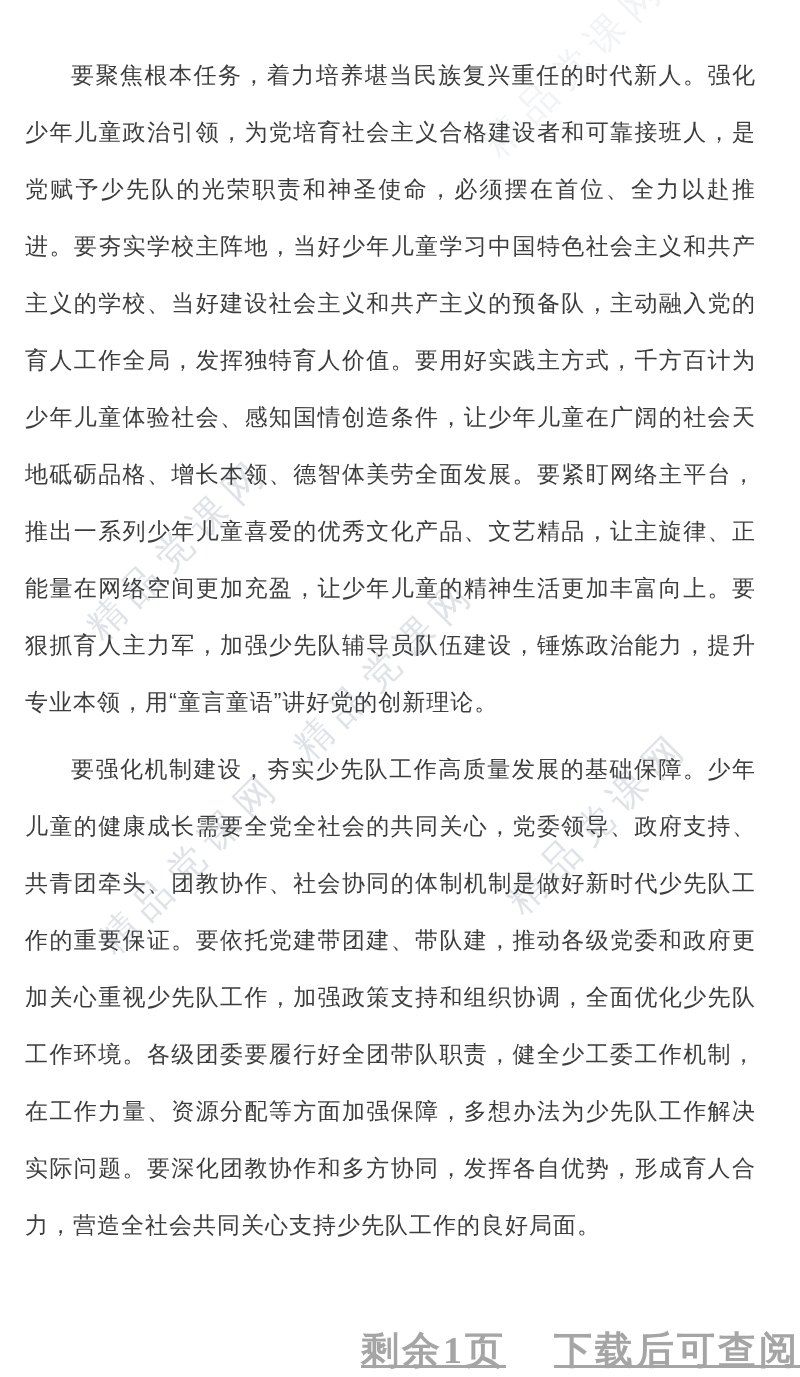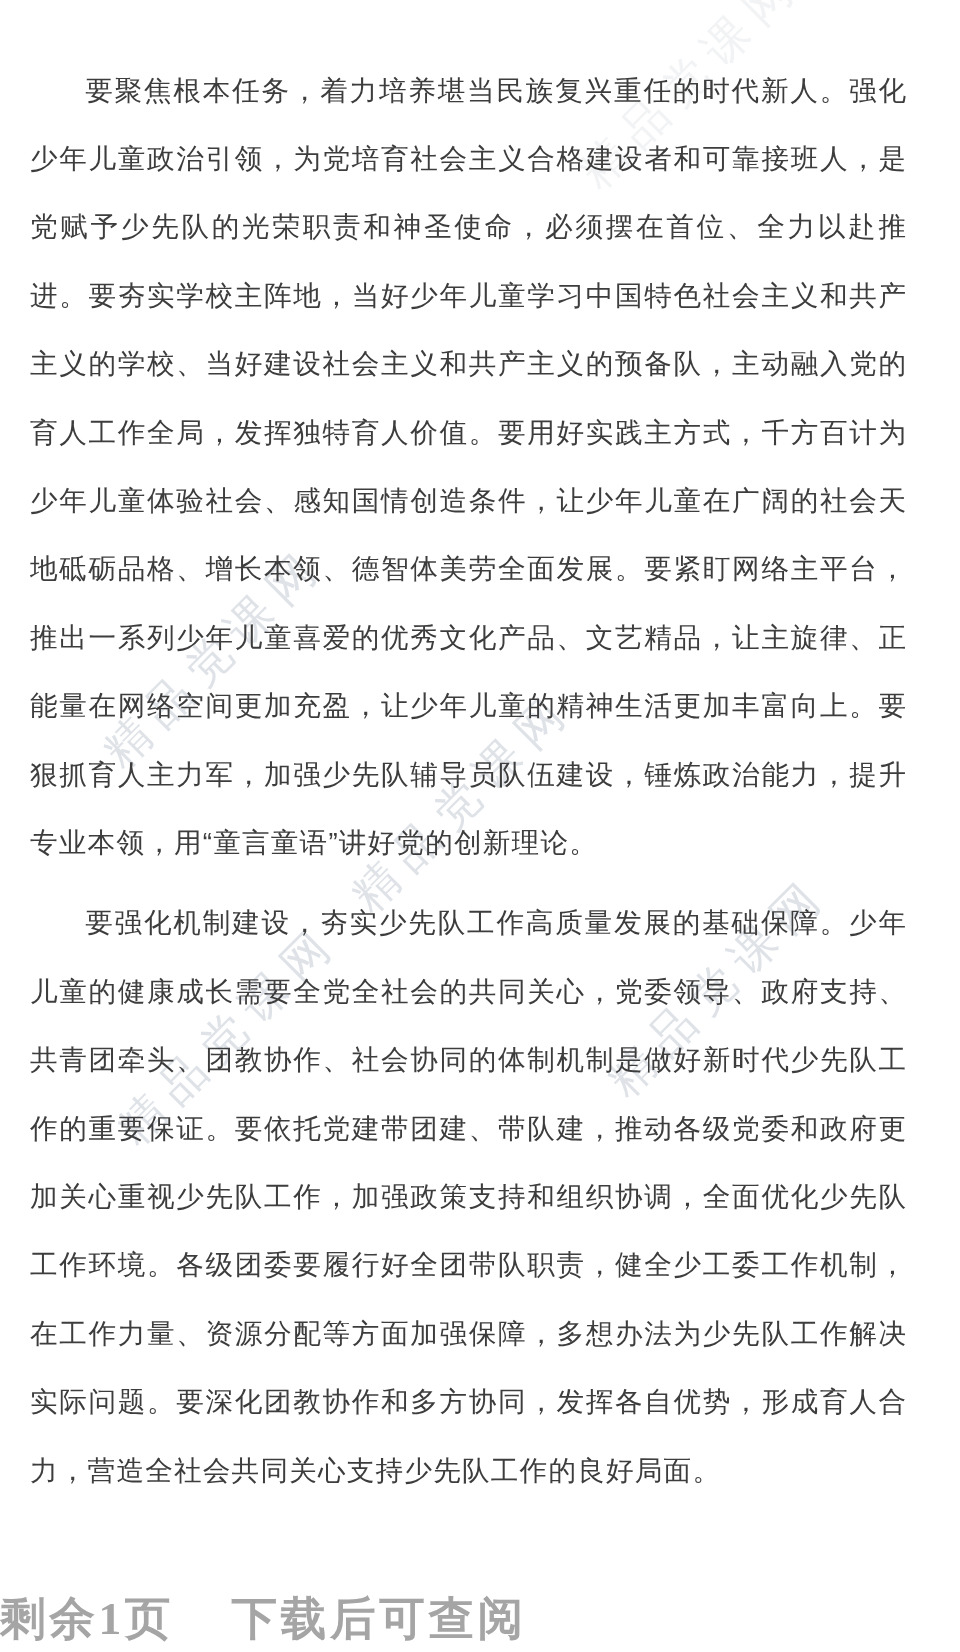--- a/index.html
+++ b/index.html
@@ -42,27 +42,28 @@
     letter-spacing: 1px;
     text-align: justify;
     text-indent: 2em;
     word-break: break-all;
   }
   .para:last-of-type { margin-bottom: 0; font-family: Liberation Serif, serif; }
   .footer-notice {
     position: relative;
     z-index: 2;
     margin-top: 72px;
-    text-align: left;
+    text-align: right;
     font-family: "Liberation Serif", "DejaVu Serif", serif;
     font-weight: bold;
     font-size: 38px;
     line-height: 48px;
     color: #a5a5a5;
     letter-spacing: 3px;
+    text-decoration: underline;
   }
   .footer-gap { display: inline-block; width: 48px; }
 </style>
 </head>
 <body>
 
 <div class="page">
 
   <div class="watermark-layer">
     <span class="watermark wm-faint" style="left:575px; top:65px;">精品党课网</span>

